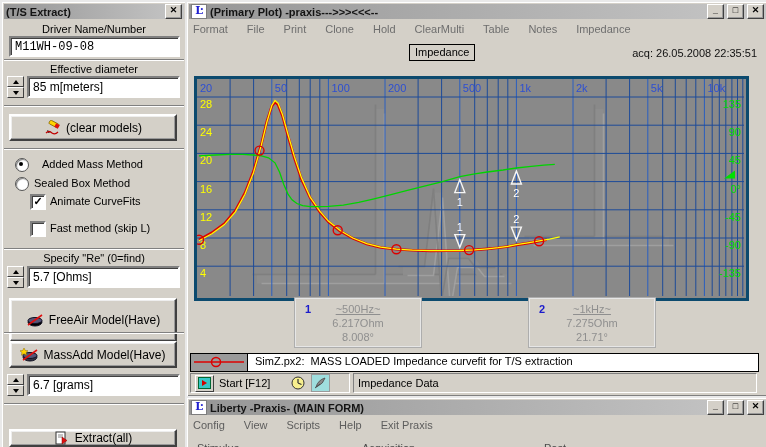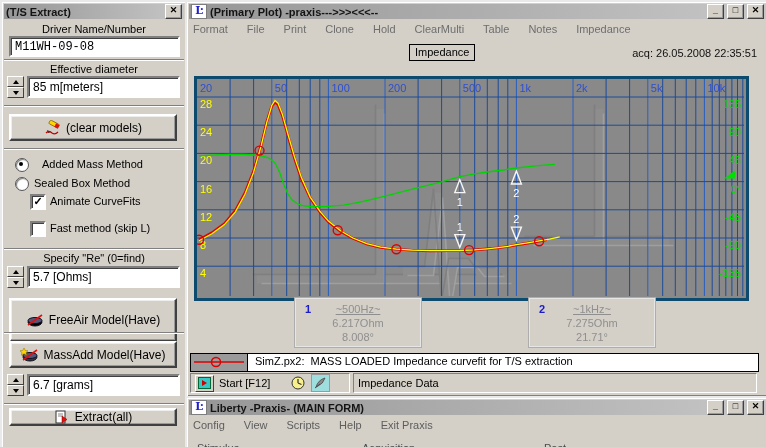--- a/index.html
+++ b/index.html
@@ -148,21 +148,21 @@
     <div class="spin" style="left:5px;top:372px;height:22px;">
       <span class="sb">
           <i class="tri-up"></i>
         </span>
       <span class="sb">
           <i class="tri-dn"></i>
         </span>
     </div>
     <input class="field" style="left: 25px; top: 372px; width: 145px; height: 18px;" value="6.7 [grams]">
     <div class="sep" style="top:401px;"></div>
-    <button class="btn" style="left:7px;top:406px;width:168px;height:18px;">
+    <button class="btn" style="left:7px;top:427px;width:168px;height:18px;">
       <svg width="16" height="15">
         <rect x="2" y="1" width="9" height="12" fill="#fff" stroke="#333"></rect>
         <line x1="4" y1="4" x2="9" y2="4" stroke="#888"></line>
           <line x1="4" y1="6" x2="9" y2="6" stroke="#888"></line>
         <polygon points="8,6 13,9.5 8,13" fill="#e01010" stroke="#800" stroke-width="0.5"></polygon>
       </svg>
       <span>Extract(all)</span>
     </button>
   </section>
 

